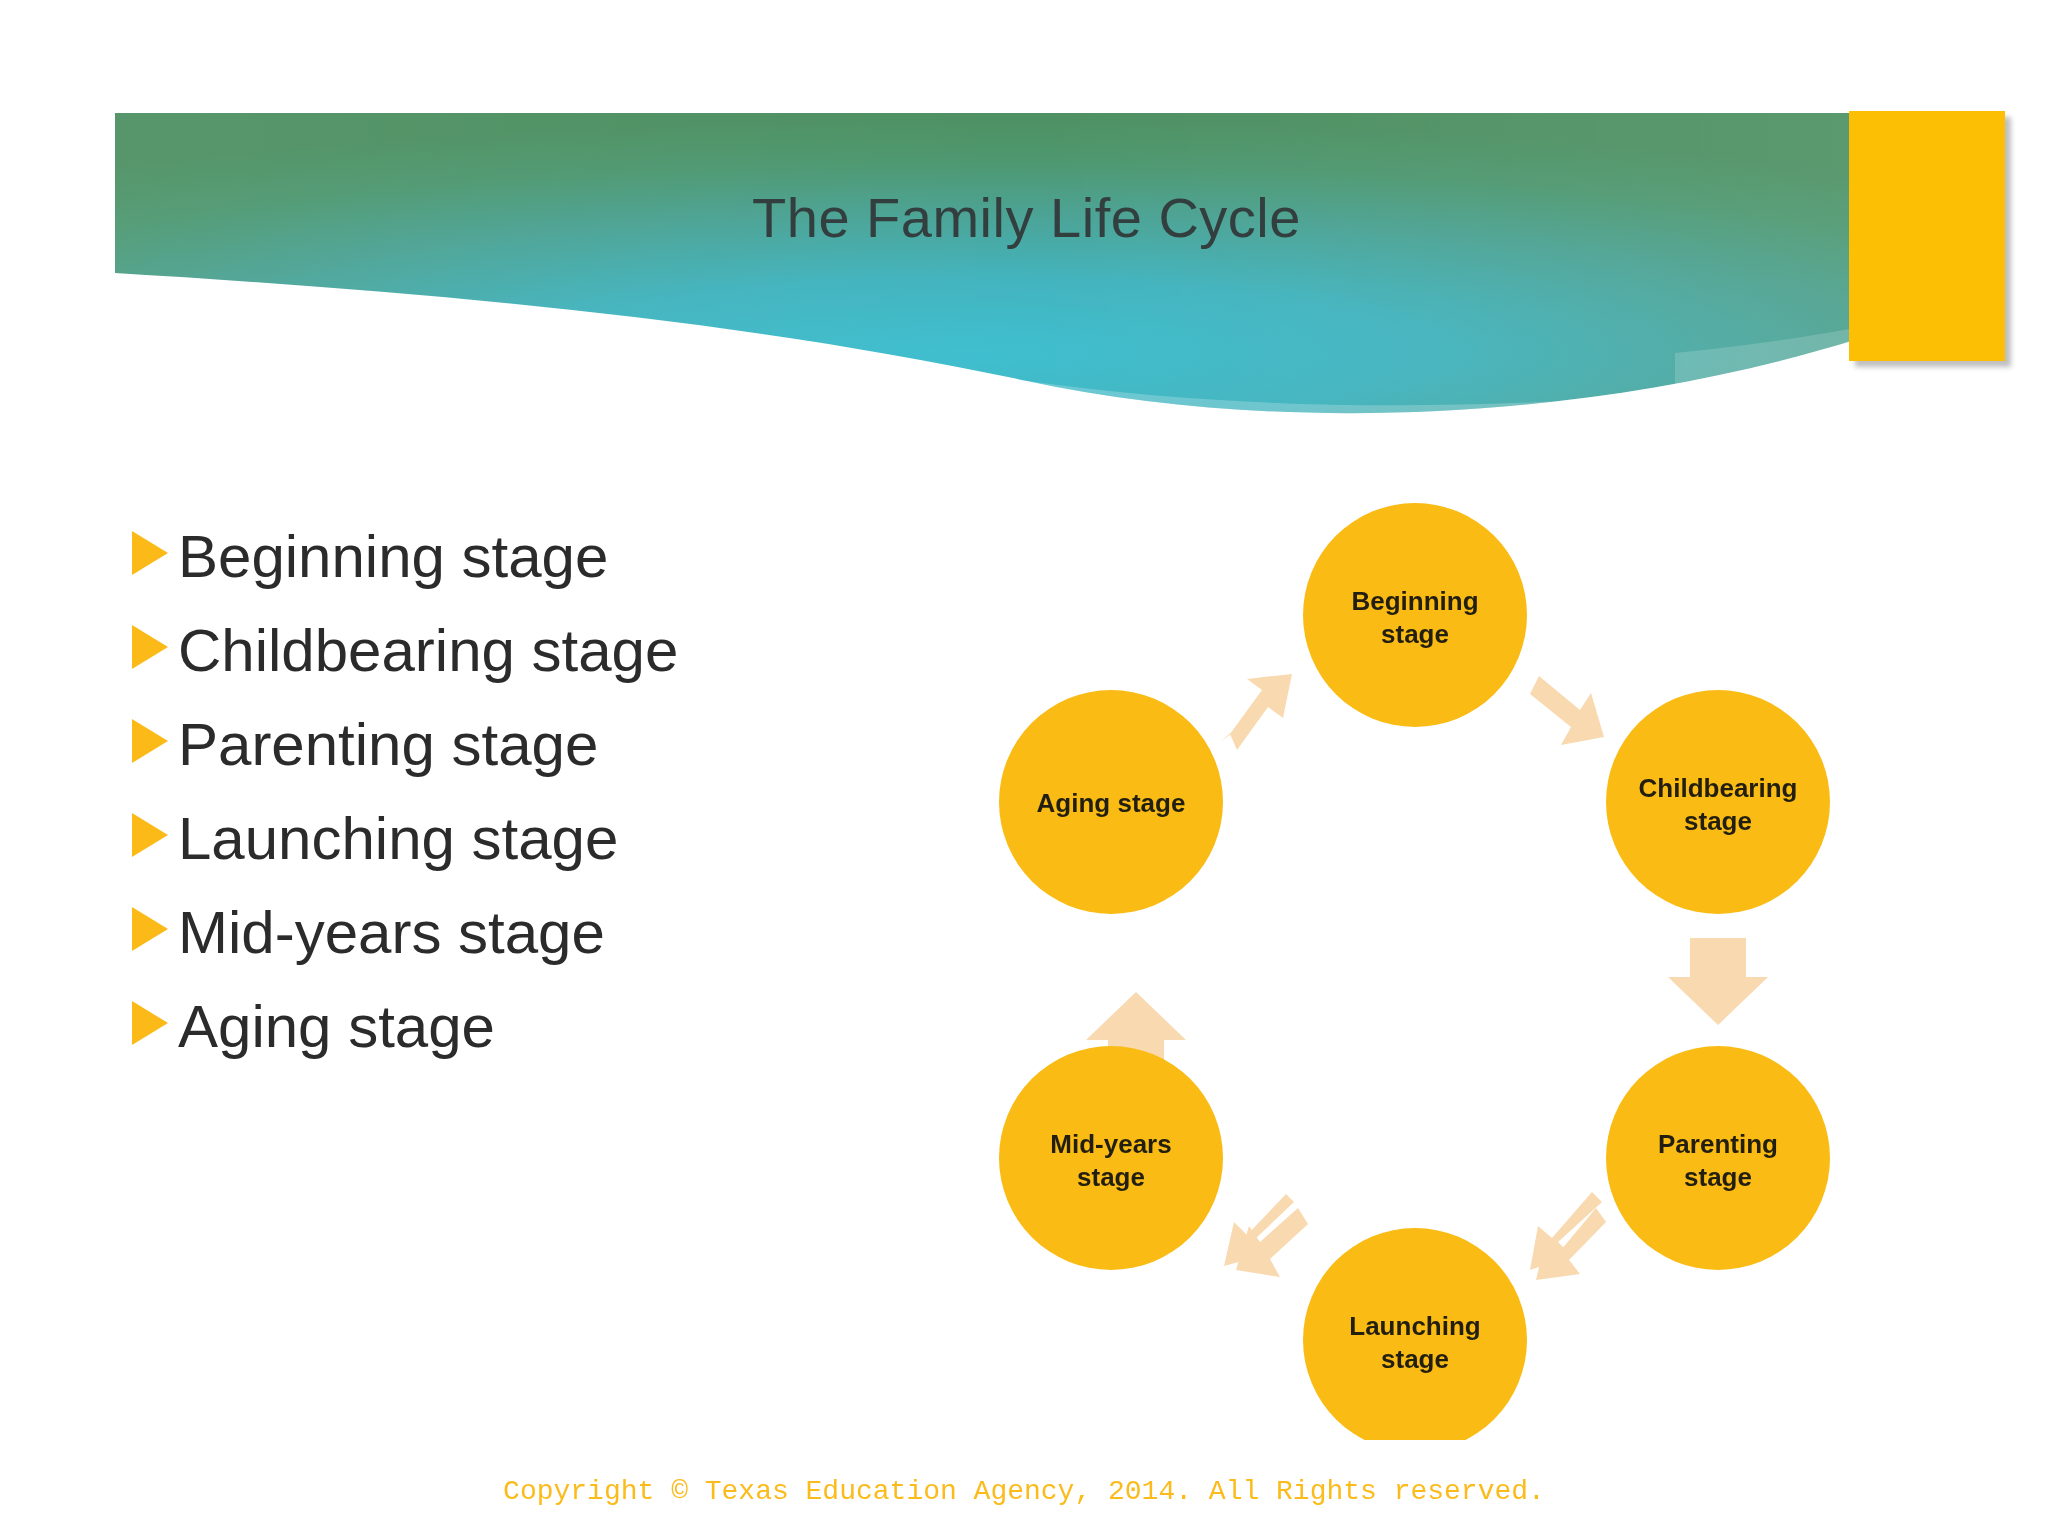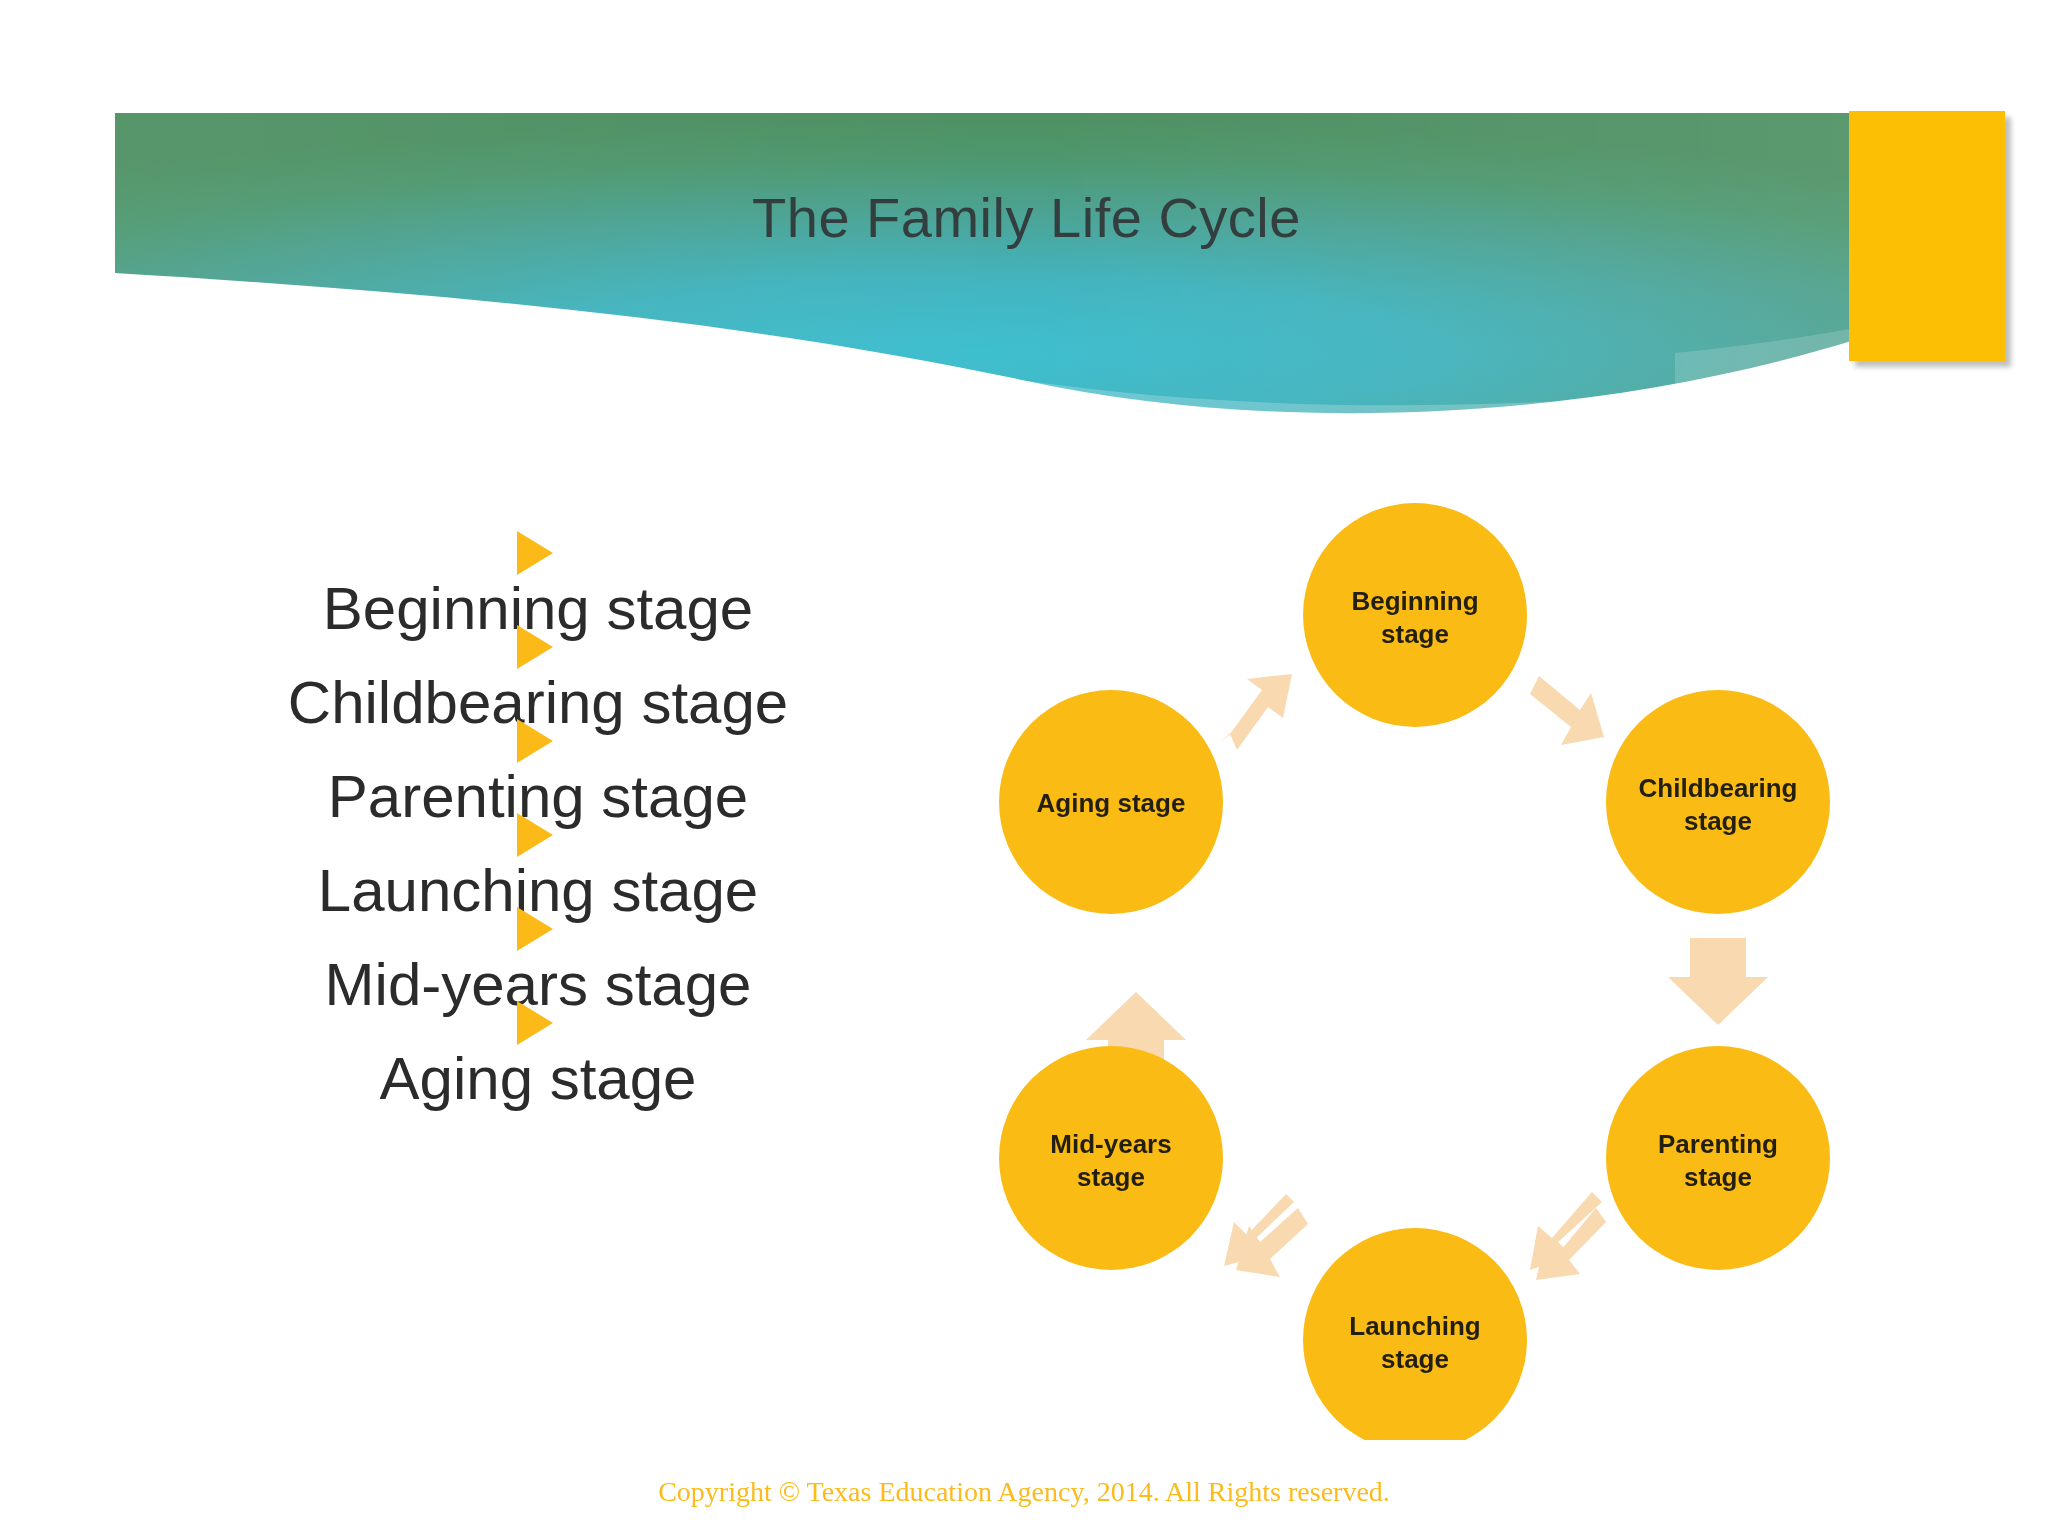--- a/index.html
+++ b/index.html
@@ -68,24 +68,22 @@
   
   #bullet-list {
     position: absolute;
     left: 128px;
     top: 527px;
     width: 820px;
     z-index: 4;
   }
   .bullet-row {
     display: flex;
-    align-items: center;
     height: 94px;
     margin-bottom: 0px;
-    flex-direction: column;
   }
   .bullet-marker {
     width: 44px;
     height: 52px;
     flex: 0 0 44px;
     margin-right: 6px;
     display: block;
   }
   .bullet-marker svg { display: block; }
   .bullet-text {
@@ -122,21 +120,21 @@
 
   
   #copyright-footer {
     position: absolute;
     left: 0;
     top: 1476px;
     width: 2048px;
     text-align: center;
     font-size: 28px;
     color: #FBBB1B;
-    font-family: Liberation Serif, serif;
+    font-family: Liberation Mono, monospace;
     z-index: 4;
   }
 </style>
 </head>
 <body>
 
 <div id="slide">
 
   <div id="header-banner">
     <svg viewBox="0 0 1823 310" preserveAspectRatio="none">

